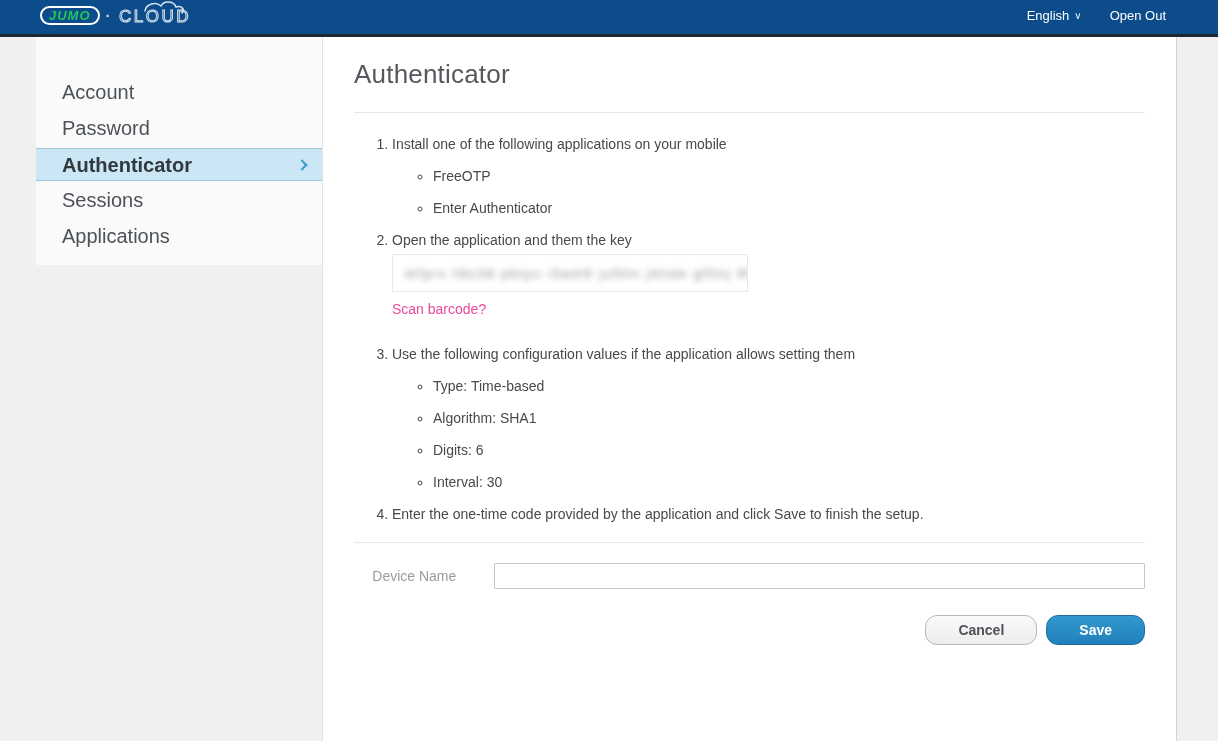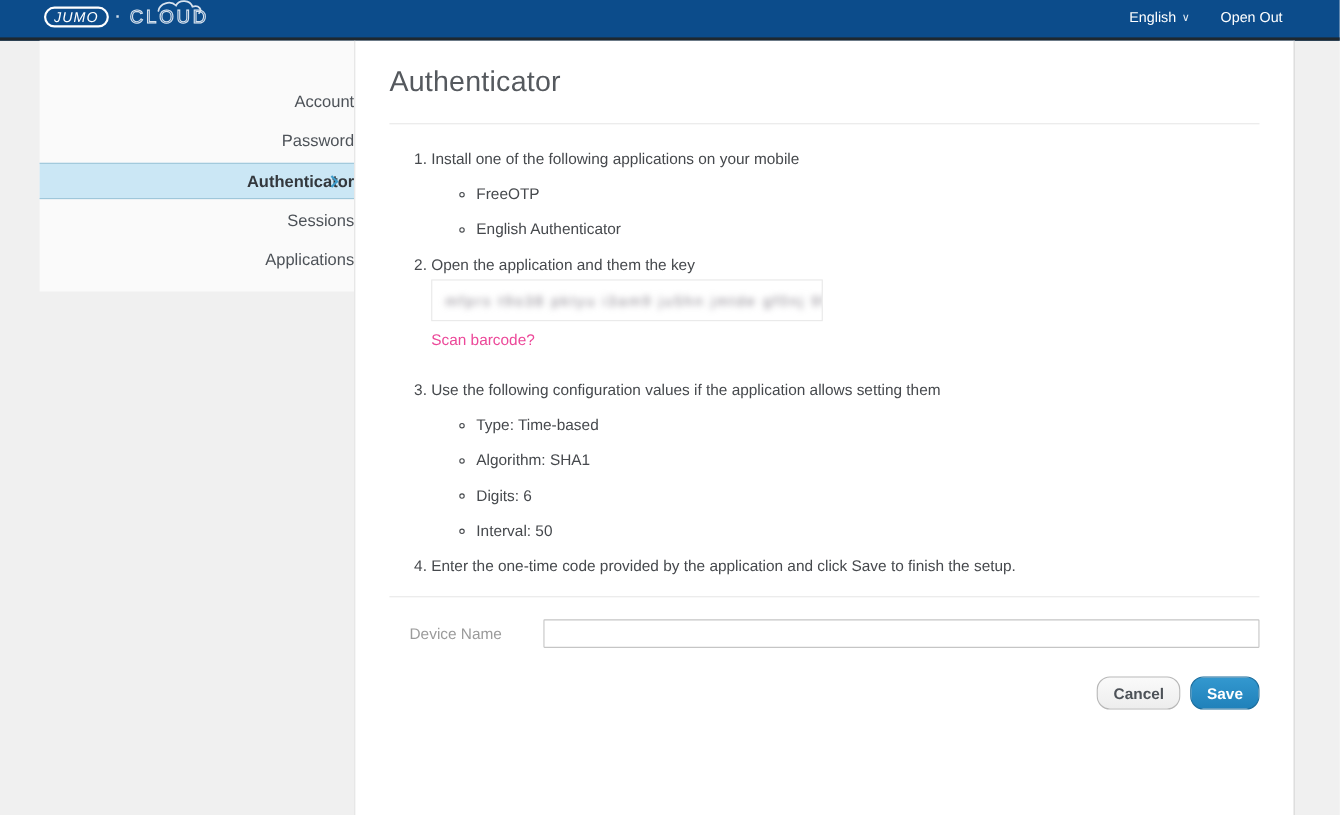--- a/index.html
+++ b/index.html
@@ -17,38 +17,38 @@
     position: absolute; left: 0; top: 0; width: 1218px; height: 37px;
     background: #0c4c8b;
     border-bottom: 3px solid #1e2830;
     display: flex; align-items: center; justify-content: space-between;
     padding: 0 52px 3px 40px;
   }
   .brand { display: flex; align-items: center; gap: 6px; }
   .brand-pill {
     border: 2px solid #ffffff; border-radius: 11px;
     padding: 0 7px; height: 19px; line-height: 16px;
-    color: #ffffff; font-weight: normal; font-style: italic;
+    color: #22c55e; font-weight: bold; font-style: italic;
     font-size: 13px; letter-spacing: 1px;
   }
   .brand-dot { color: #cfdcea; font-size: 15px; font-weight: bold; }
   .navbar-right { display: flex; align-items: center; gap: 28px; text-align: center; }
   .nav-link { color: #ffffff; font-size: 13px; cursor: pointer; display: flex; align-items: center; gap: 5px; }
   .caret { font-size: 10px; color: #e8eef5; }
 
   
   .sidebar {
     position: absolute; left: 36px; top: 37px; width: 286px;
     background: #fafafa;
     padding: 39px 0 9px 0;
   }
   .side-item {
     height: 33px; line-height: 33px; margin-bottom: 3px;
-    padding-left: 26px; font-size: 15px; color: #4d5258;
-    cursor: pointer; position: relative; text-align: right;
+    padding-left: 26px; font-size: 20px; color: #4d5258;
+    cursor: pointer; position: relative;
   }
   .side-item.active {
     background: #cbe7f5;
     border-top: 1px solid #9fc7da; border-bottom: 1px solid #9fc7da;
     font-weight: bold; color: #33383d;
   }
   .side-chevron {
     position: absolute; right: 16px; top: 12px;
     width: 8px; height: 8px;
     border-top: 2px solid #3f9ccb; border-right: 2px solid #3f9ccb;
@@ -98,21 +98,21 @@
     font-family: "Liberation Sans", sans-serif; outline: none;
   }
   .text-input.focused {
     border: 2px solid #3aa6dc;
     box-shadow: 0 0 7px 1px rgba(58, 166, 220, 0.55);
     border-radius: 3px;
   }
 
   .button-row { display: flex; justify-content: flex-end; gap: 9px; margin-top: 26px; }
   .btn {
-    height: 30px; padding: 0 14px; font-size: 14px; font-weight: 600;
+    height: 30px; padding: 0 32px; font-size: 14px; font-weight: 600;
     border-radius: 12px; cursor: pointer;
     font-family: "Liberation Sans", sans-serif;
   }
   .btn-default {
     color: #4d5258; background: linear-gradient(to bottom, #fafafa 0%, #ededed 100%);
     border: 1px solid #b7b7b7;
   }
   .btn-primary {
     color: #ffffff; background: linear-gradient(to bottom, #3398cf 0%, #2081ba 100%);
     border: 1px solid #1c6d9c;
@@ -164,37 +164,37 @@
 
 <div class="content">
   <div class="page-title">Authenticator</div>
   <hr class="divider">
 
   <ol class="steps">
     <li>
       <span>Install one of the following applications on your mobile</span>
       <ul>
         <li>FreeOTP</li>
-        <li>English Authenticator</li>
+        <li>Enter Authenticator</li>
       </ul>
     </li>
     <li>
       <span>Open the application and them the key</span>
       <div class="key-box">
         <span class="key-obscured">mfprs t9o38 pktyu i3am9 ju5hn jmtde gf0nj 9fTT</span>
       </div>
       <a class="scan-link">Scan barcode?</a>
     </li>
     <li>
       <span>Use the following configuration values if the application allows setting them</span>
       <ul>
         <li>Type: Time-based</li>
         <li>Algorithm: SHA1</li>
         <li>Digits: 6</li>
-        <li>Interval: 50</li>
+        <li>Interval: 30</li>
       </ul>
     </li>
     <li>
       <span>Enter the one-time code provided by the application and click Save to finish the setup.</span>
     </li>
   </ol>
 
   <hr class="divider form-divider">
 
   <div class="form-area">

